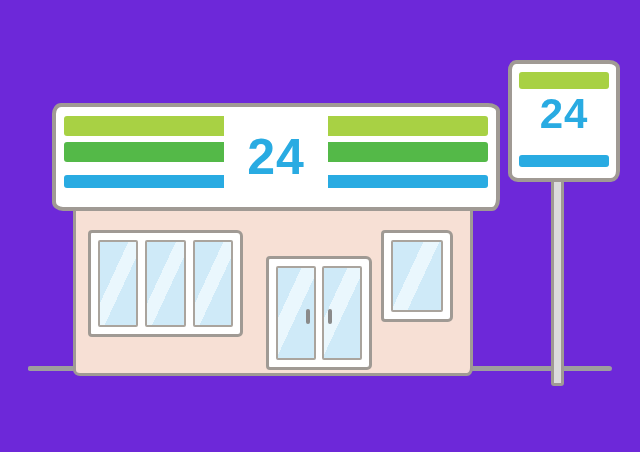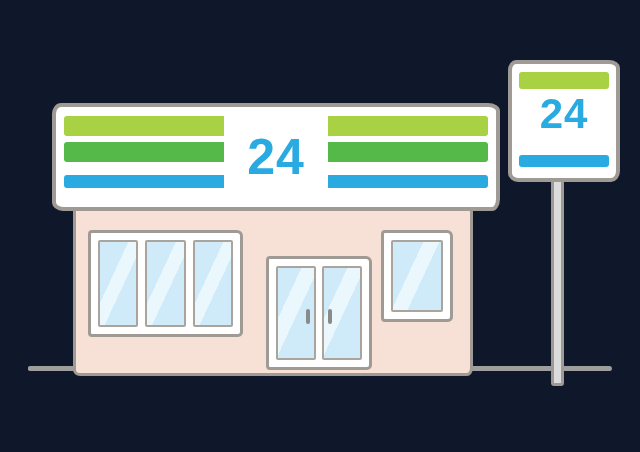--- a/index.html
+++ b/index.html
@@ -8,21 +8,21 @@
     --blue:#29abe2;
     --wall:#f7e0d5;
     --window:#cfeaf8;
     --window_shine:#eaf7fd;
     --outline:#a09a94;
     --pole:#dcdcdc;
     --ground:#9e9e9e;
   }
   html,body{margin:0;padding:0;background:#fff;}
   .canvas{
-    position:relative;width:640px;height:452px;background:#0f172a;overflow:hidden;
+    position:relative;width:640px;height:452px;background:#6d28d9;overflow:hidden;
     font-family:"Liberation Sans",sans-serif;
   }
   
   .ground-line{
     position:absolute;left:28px;top:366px;width:584px;height:5px;
     background:var(--ground);border-radius:4px 6px 5px 4px;
   }
   
   .wall{
     position:absolute;left:73px;top:200px;width:394px;height:170px;

